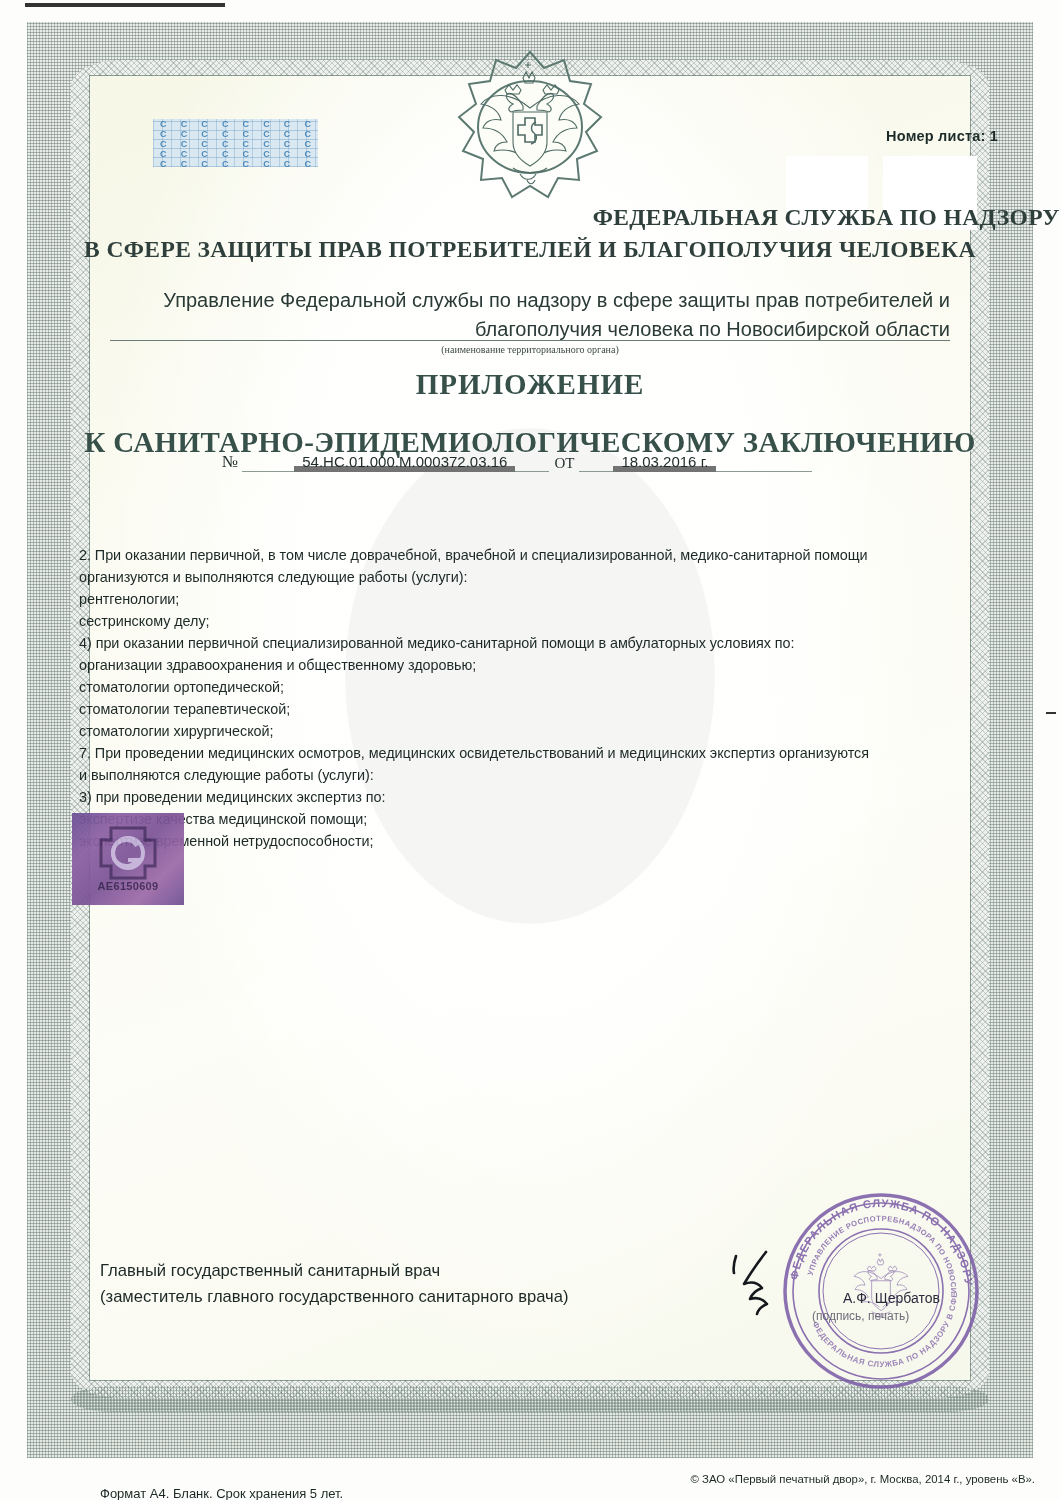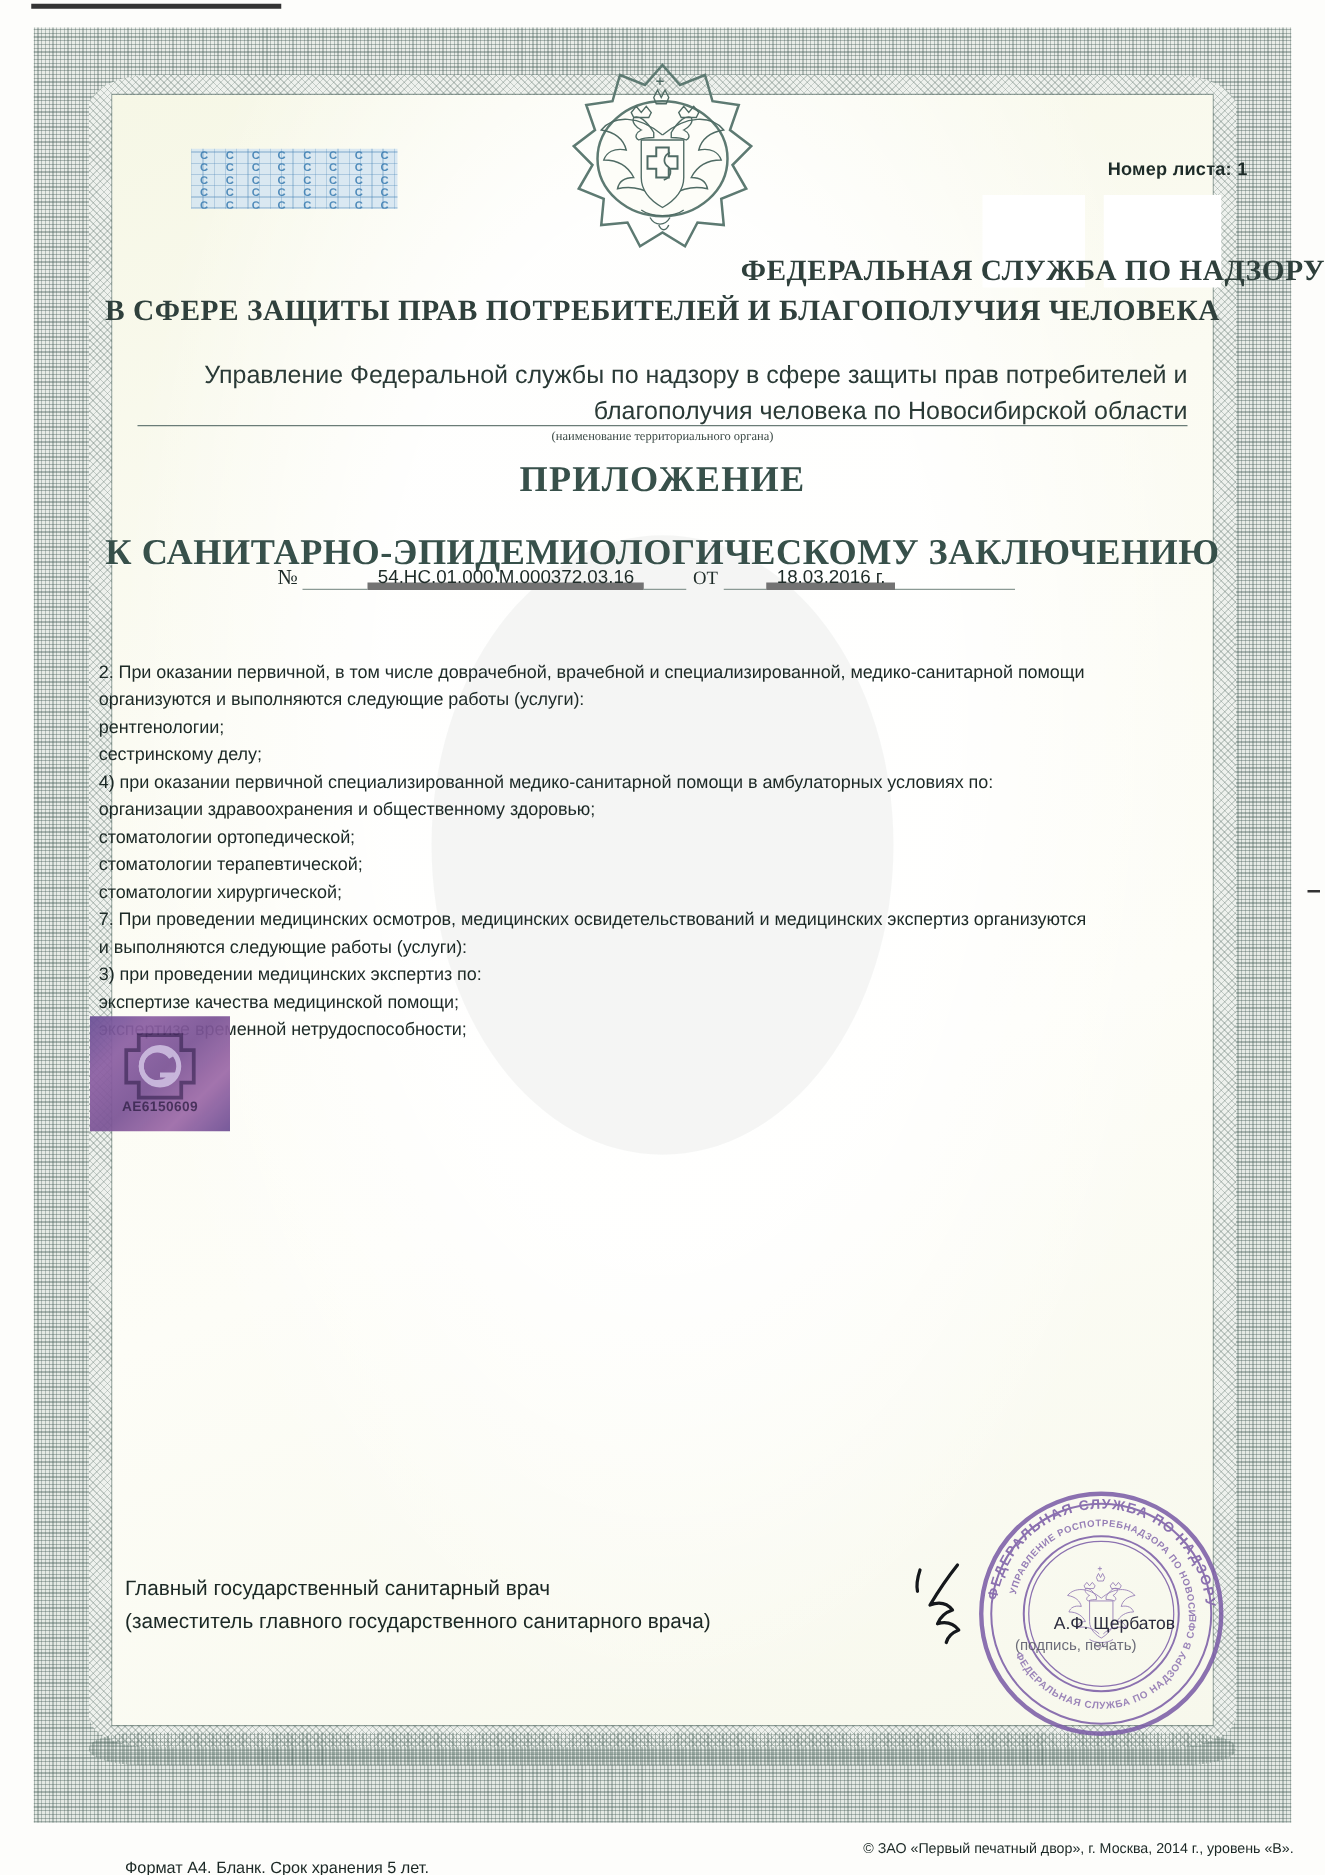--- a/index.html
+++ b/index.html
@@ -157,21 +157,21 @@
     padding:0 8px; white-space:nowrap;
   }
   .f-a { width:52px; }
   .f-b { width:34px; }
   .f-c { width:34px; }
   .f-d { width:96px; }
   .lbl-ot { font-family:"Liberation Serif", serif; font-size:15px; padding:0 5px; border-bottom:none; }
 
   
   .body-text {
-    position:absolute; left:79px; right:79px; top:527px;
+    position:absolute; left:79px; right:79px; top:544px;
     font-size:14.4px; line-height:1.53; color:#1c2926;
     letter-spacing:-.05px;
   }
   .body-text p { margin:0; }
 
   
   .holo-purple {
     position:absolute; left:72px; top:813px; width:112px; height:92px;
     background:linear-gradient(135deg,#6a4f96 0%,#8c5fa3 25%,#7b5496 50%,#9d6aa8 75%,#6e4f94 100%);
     overflow:hidden;

